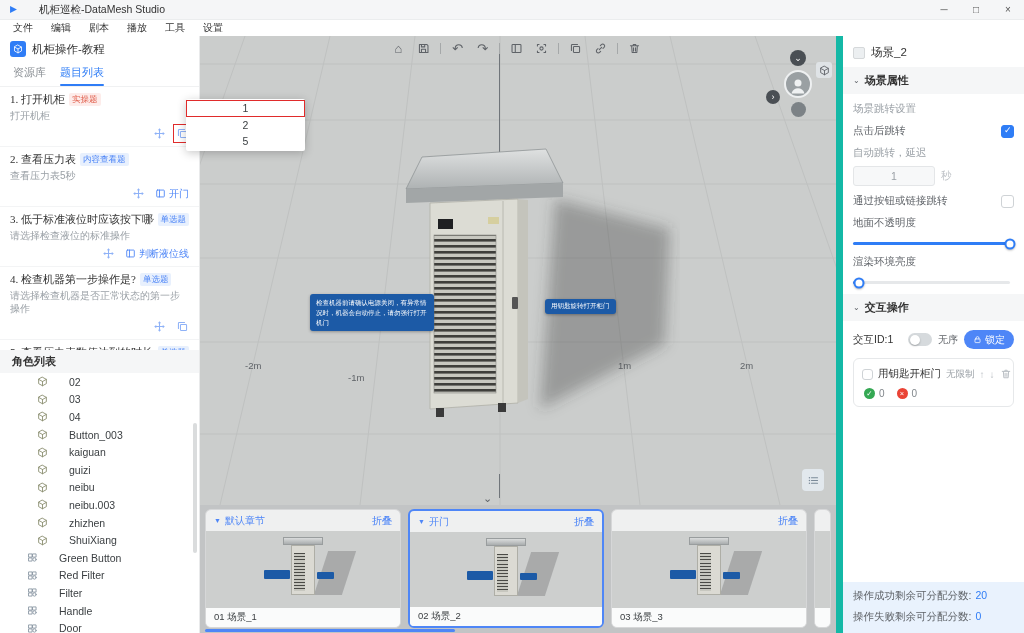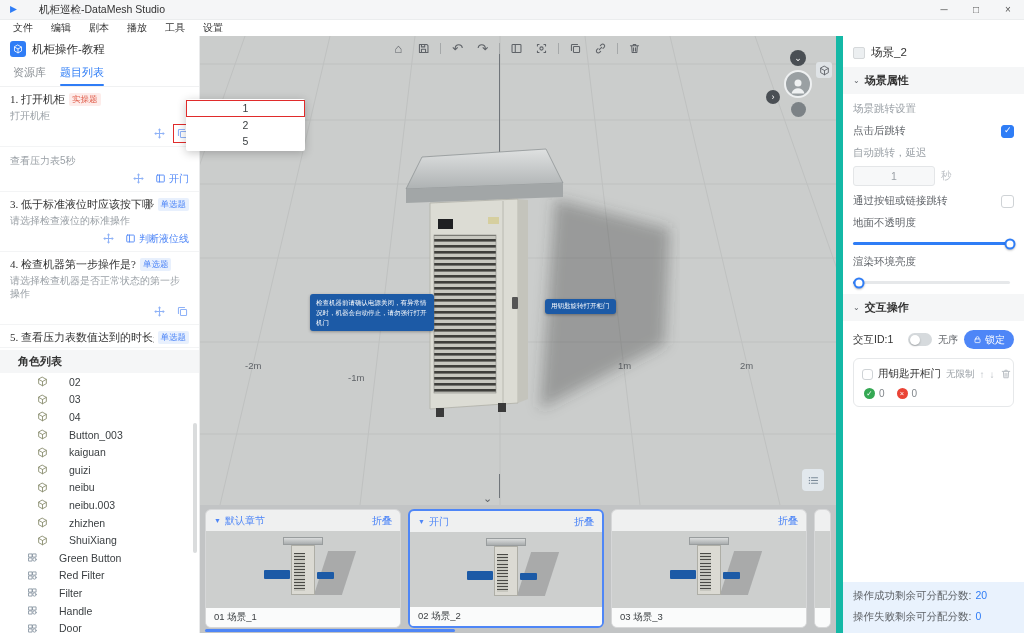--- a/index.html
+++ b/index.html
@@ -32,21 +32,21 @@
   .q-title { font-size:11px; white-space:nowrap; overflow:hidden; flex:0 1 auto; min-width:0; }
   .badge { flex:none; font-size:8.5px; line-height:13px; padding:0 3px; border-radius:2px; }
   .badge.blue { background:#e8f0fd; color:#4e86f7; }
   .badge.red  { background:#fdecea; color:#e05c49; }
   .q-desc { font-size:10px; color:#9aa0a6; margin-top:2px; line-height:1.3; }
   .q-actions { display:flex; align-items:center; justify-content:flex-end; gap:10px; height:21px; margin-top:1px; }
   .q-act { display:flex; color:#8fb2f7; }
   .q-link { display:flex; align-items:center; gap:3px; color:#4e86f7; font-size:10px; }
   .q-link svg.ic { width:11px; height:11px; }
   .hl-red { outline:1.5px solid #e02b2b; outline-offset:2px; }
-  .role-header { background:#f5f6f7; font-size:11px; padding:4px 18px; color:#333; flex:none; font-weight:bold; }
+  .role-header { background:#f5f6f7; font-size:11px; padding:4px 12px; color:#333; flex:none; font-weight:bold; }
   .role-list { flex:1; overflow:hidden; position:relative; }
   .role-item { display:flex; align-items:center; gap:21px; height:17.6px; padding-left:37px; font-size:10.5px; color:#3c4043; }
   .role-item.component { padding-left:27px; }
   .role-item svg.ic { width:11px; height:11px; }
   .obj-icon { color:#8a8d6f; display:flex; }
   .comp-icon { color:#8996a3; display:flex; }
   .v-scroll { position:absolute; right:2px; top:50px; width:4px; height:130px; border-radius:2px; background:#dadcdd; }
 
   
   .canvas { position:absolute; left:200px; top:36px; width:636px; height:469px; background:#cbcdcc; overflow:hidden; }
@@ -238,20 +238,24 @@
             </svg>
           </span>
         <span class="q-act hl-red">
             <svg class="ic">
               <use href="#i-copy"></use>
             </svg>
           </span>
       </div>
     </div>
     <div class="q-item">
+      <div class="q-title-row">
+        <span class="q-title">2. 查看压力表</span>
+        <span class="badge blue">内容查看题</span>
+      </div>
       <div class="q-desc">查看压力表5秒</div>
       <div class="q-actions">
         <span class="q-act">
             <svg class="ic">
               <use href="#i-move"></use>
             </svg>
           </span>
         <span class="q-link">
             <svg class="ic">
               <use href="#i-scene"></use>

